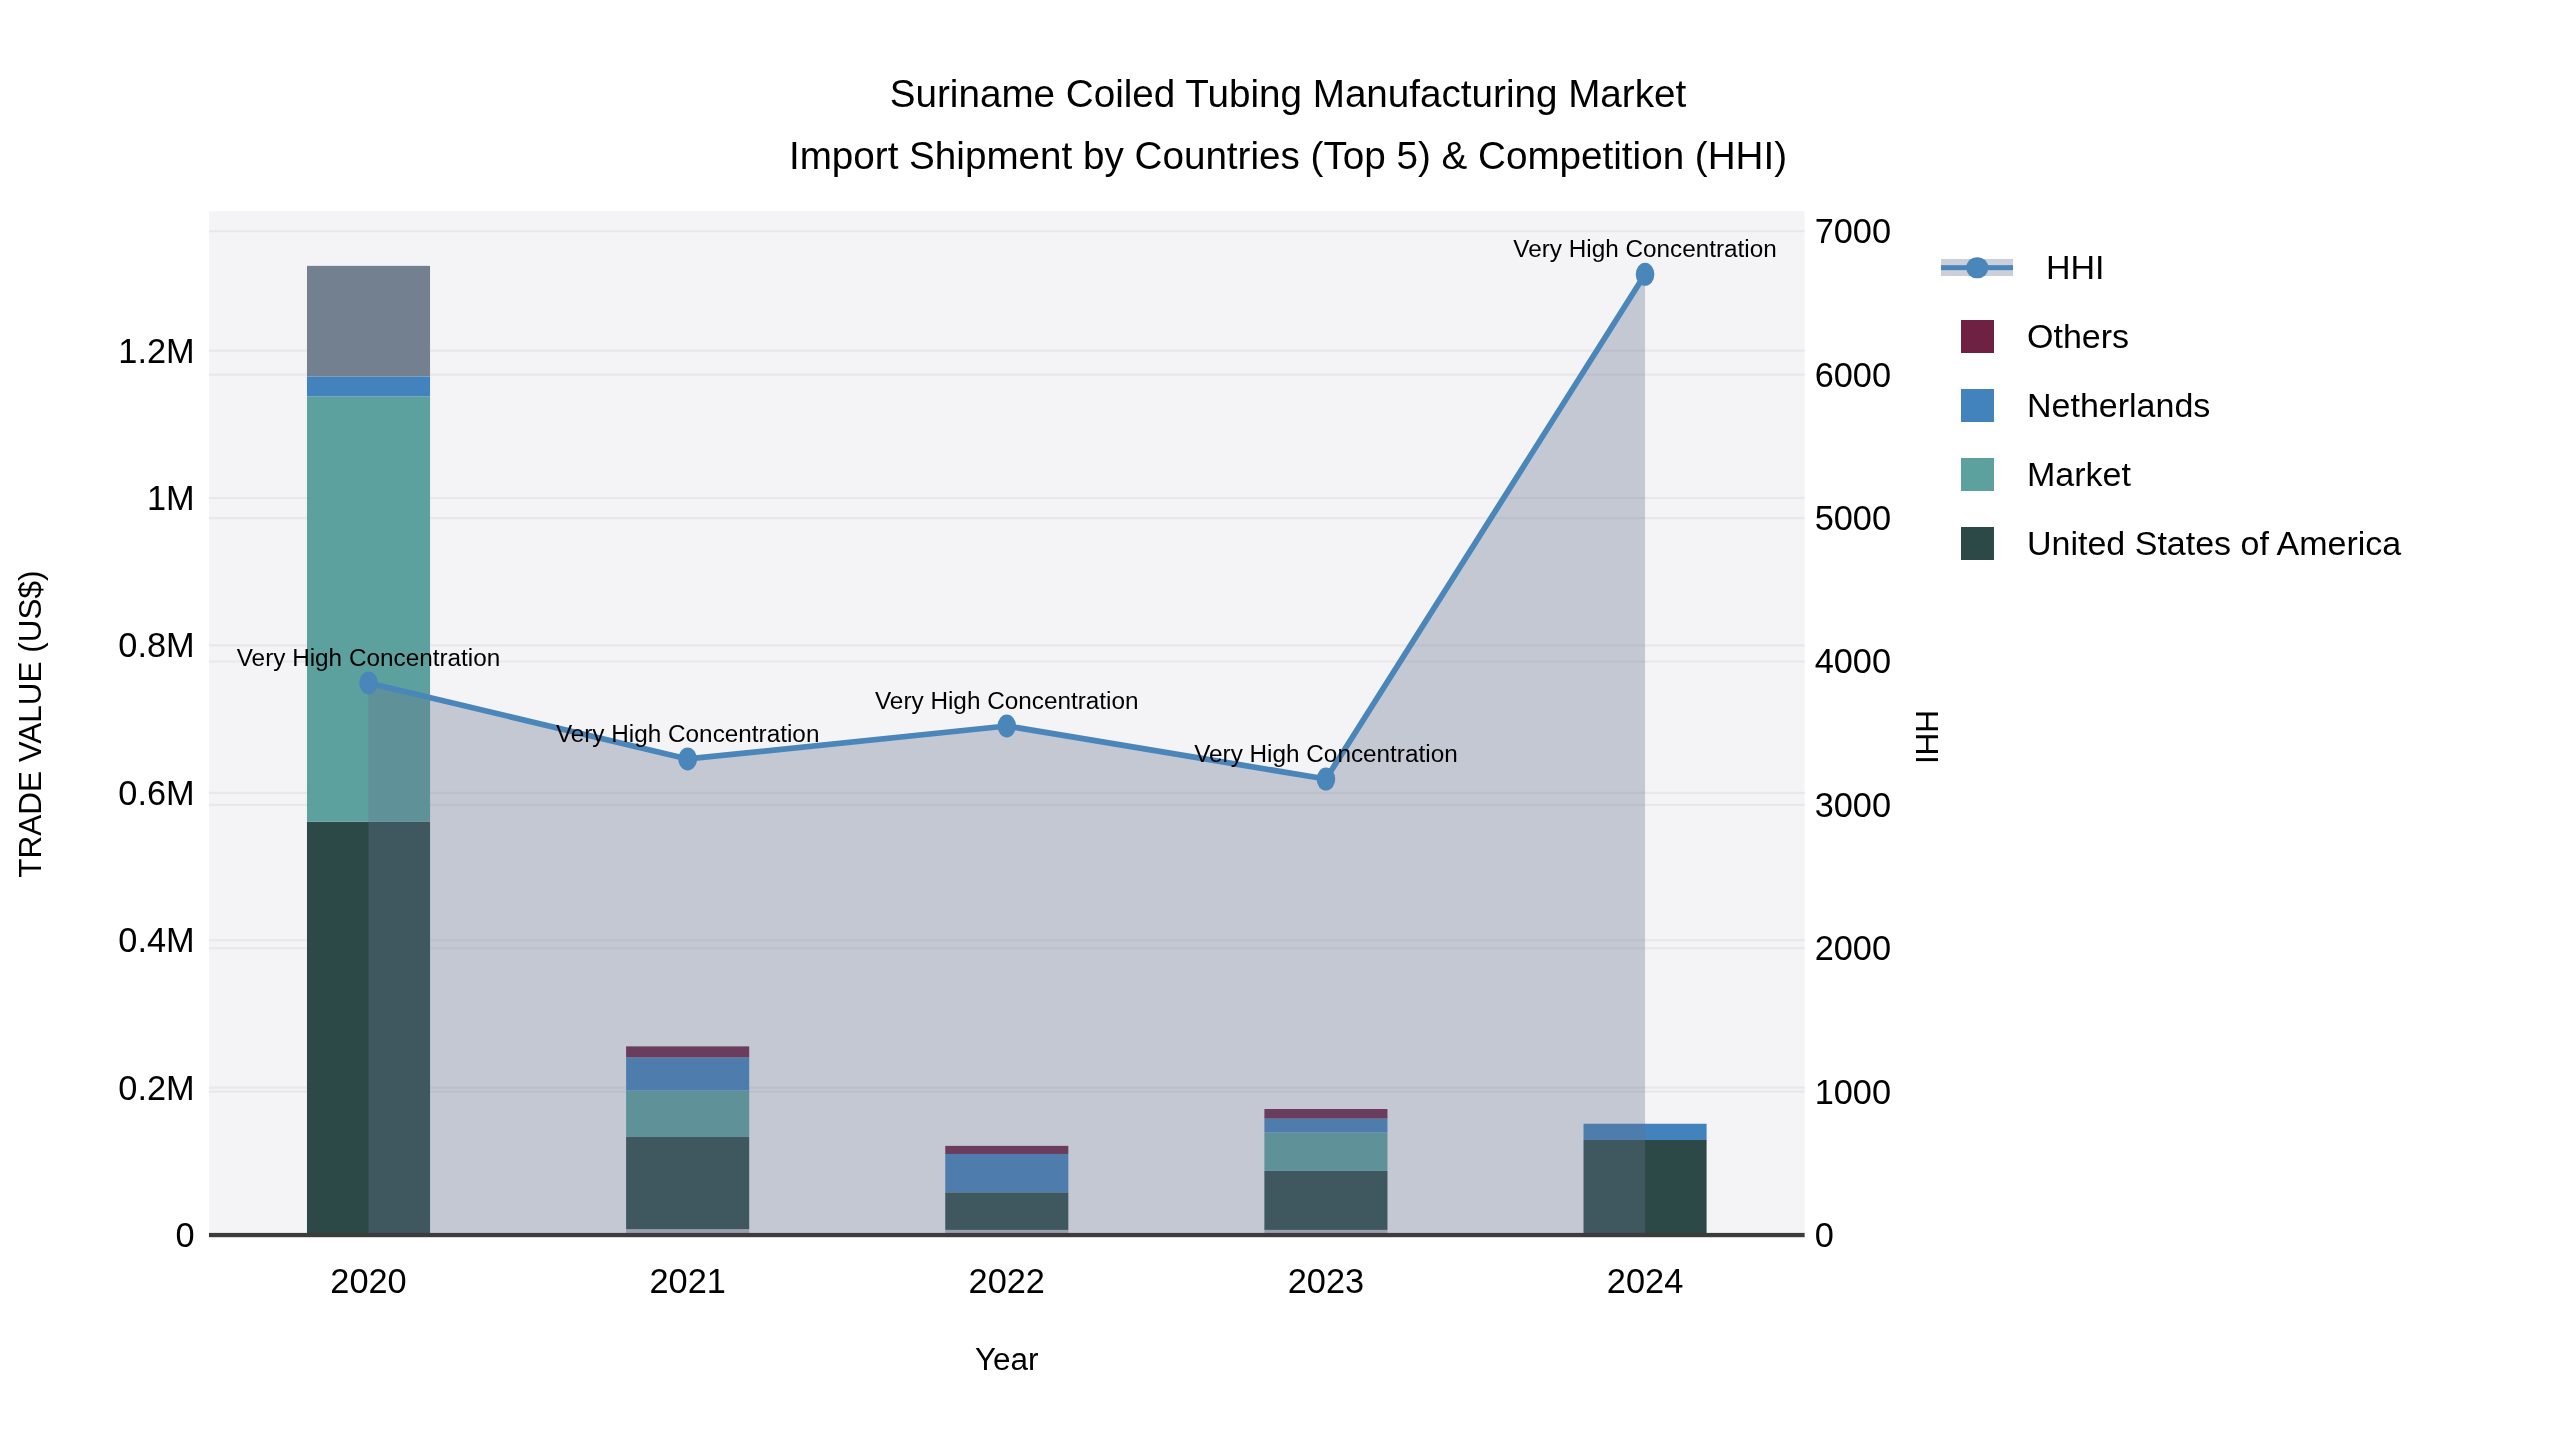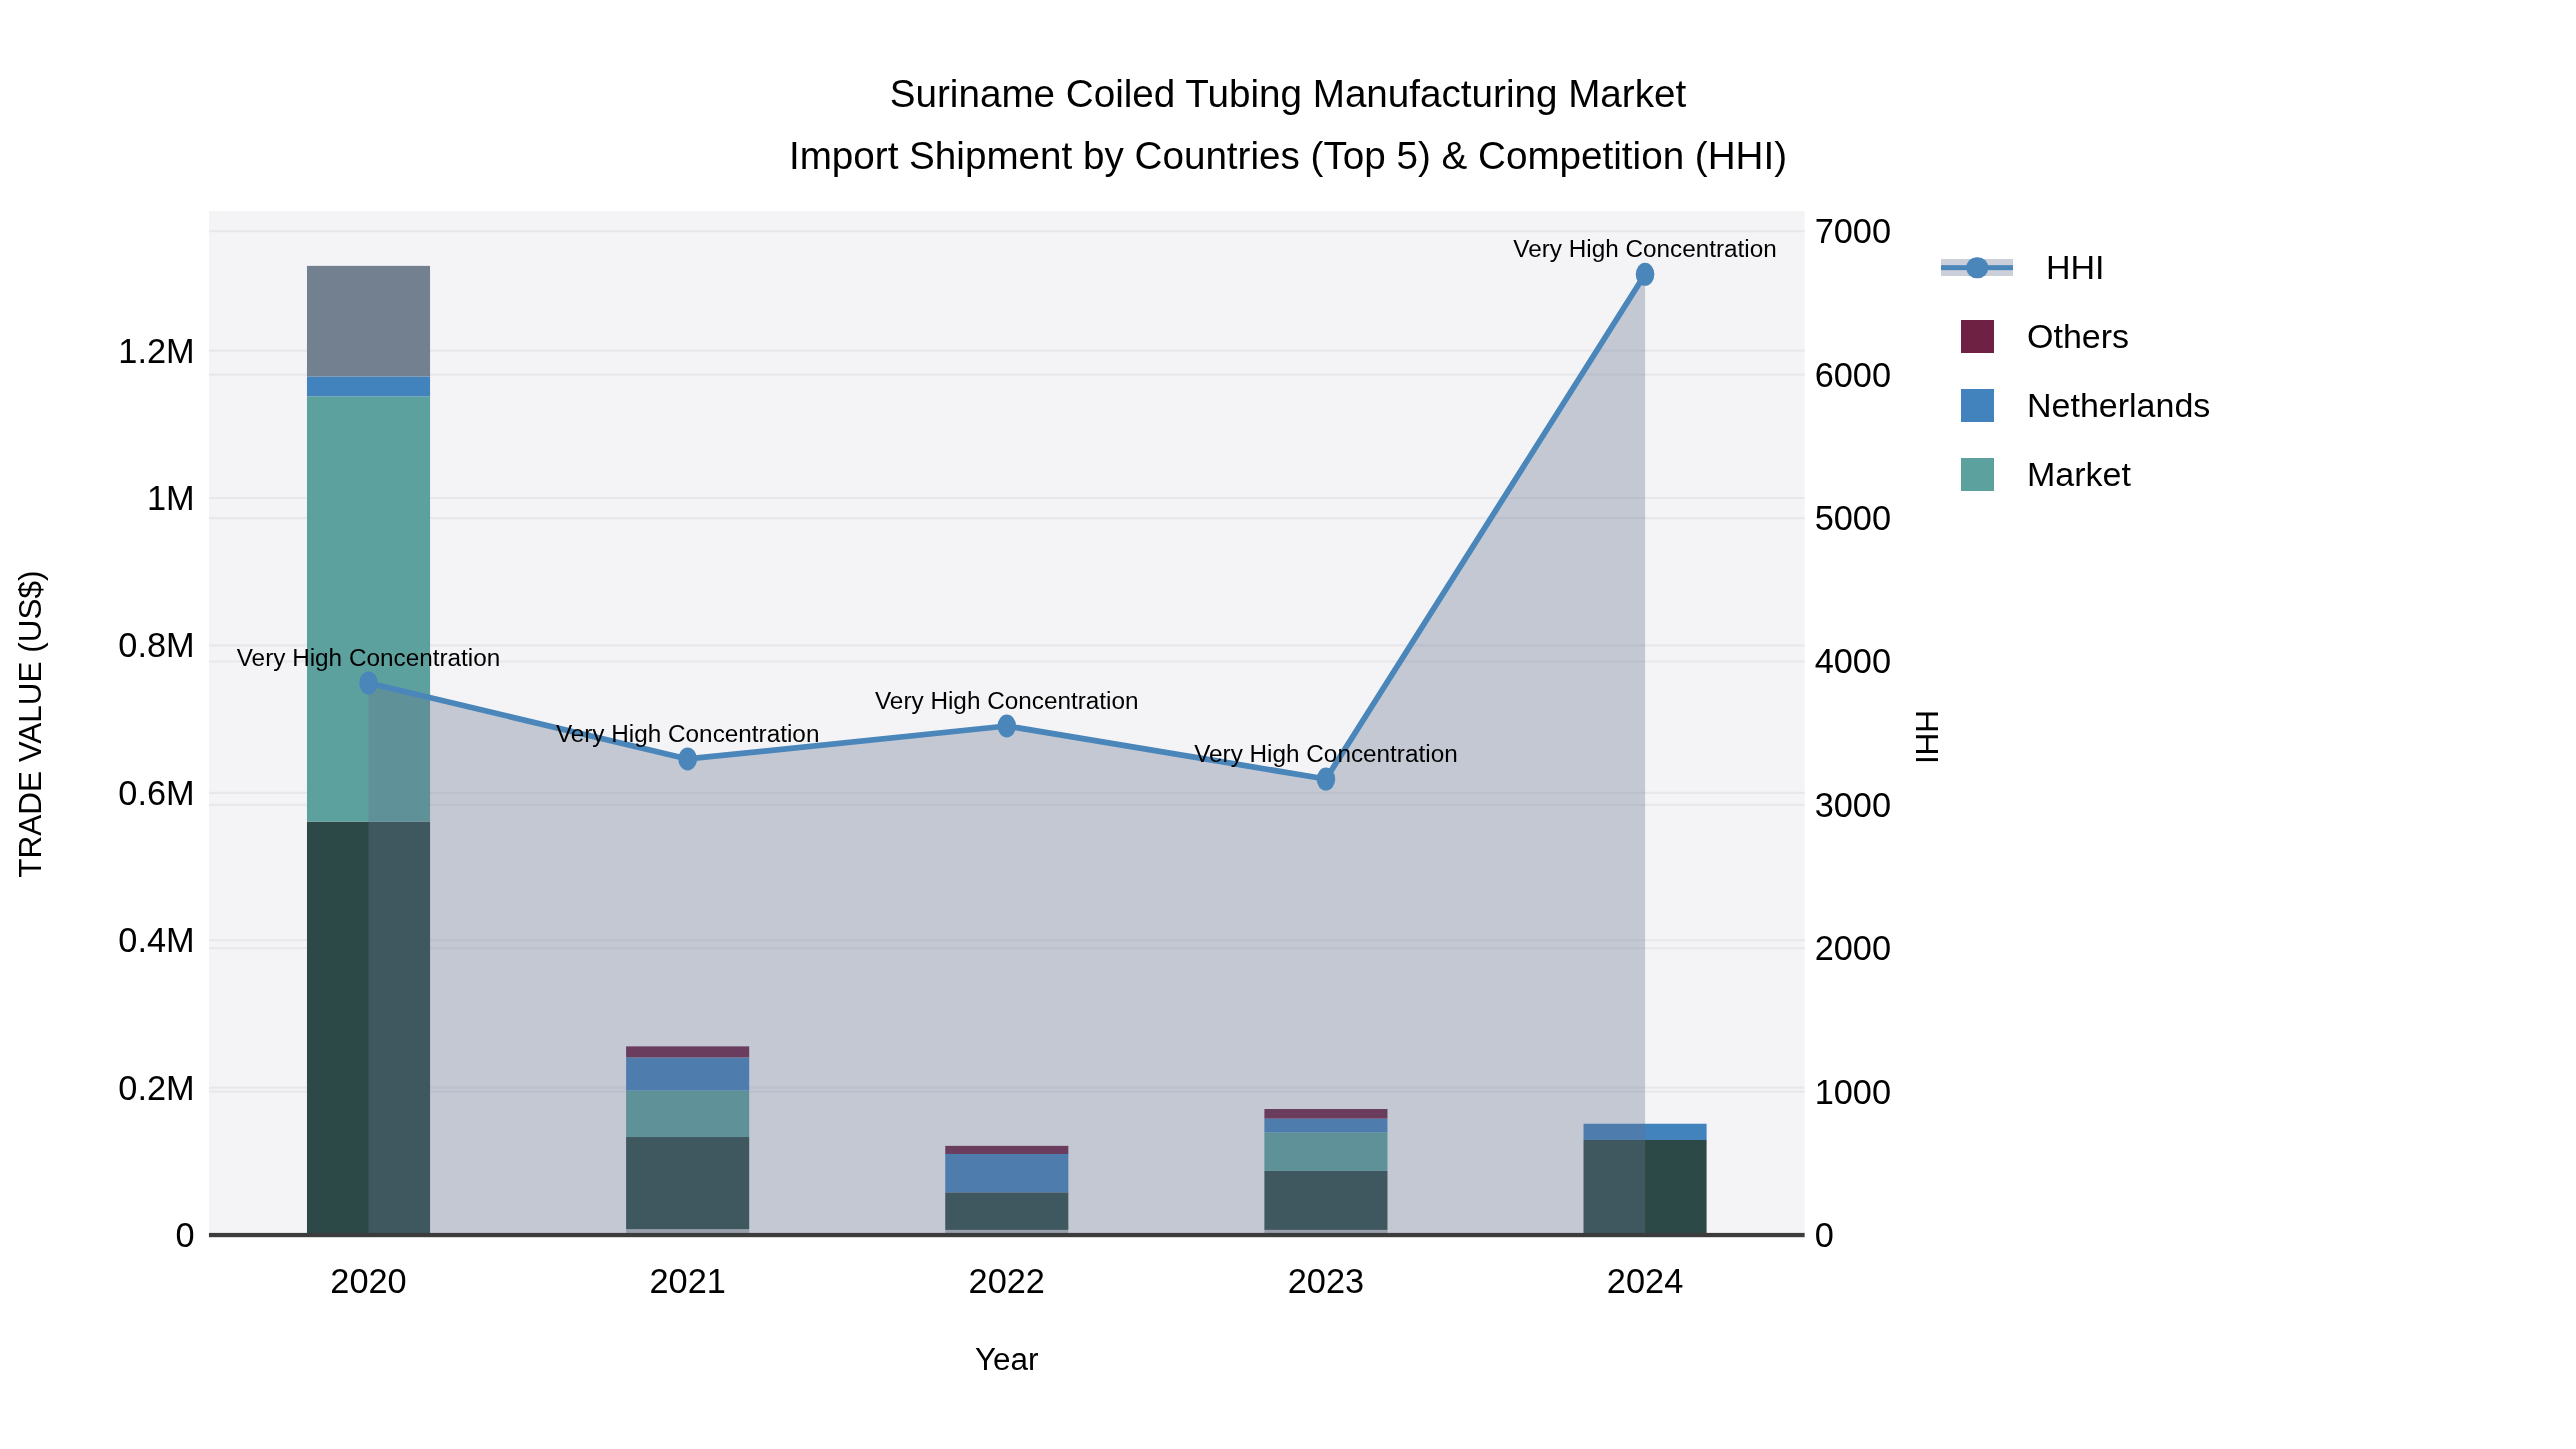--- a/index.html
+++ b/index.html
@@ -115,15 +115,19 @@
       <span class="legend-label">Others</span>
     </div>
     <div class="legend-item">
       <span class="swatch" style="background: rgb(66, 130, 189);"></span>
       <span class="legend-label">Netherlands</span>
     </div>
     <div class="legend-item">
       <span class="swatch" style="background: rgb(93, 161, 159);"></span>
       <span class="legend-label">Market</span>
     </div>
+    <div class="legend-item">
+      <span class="swatch" style="background: rgb(45, 73, 71);"></span>
+      <span class="legend-label">United States of America</span>
+    </div>
   </div>
 </div>
 
 
 </body></html>

